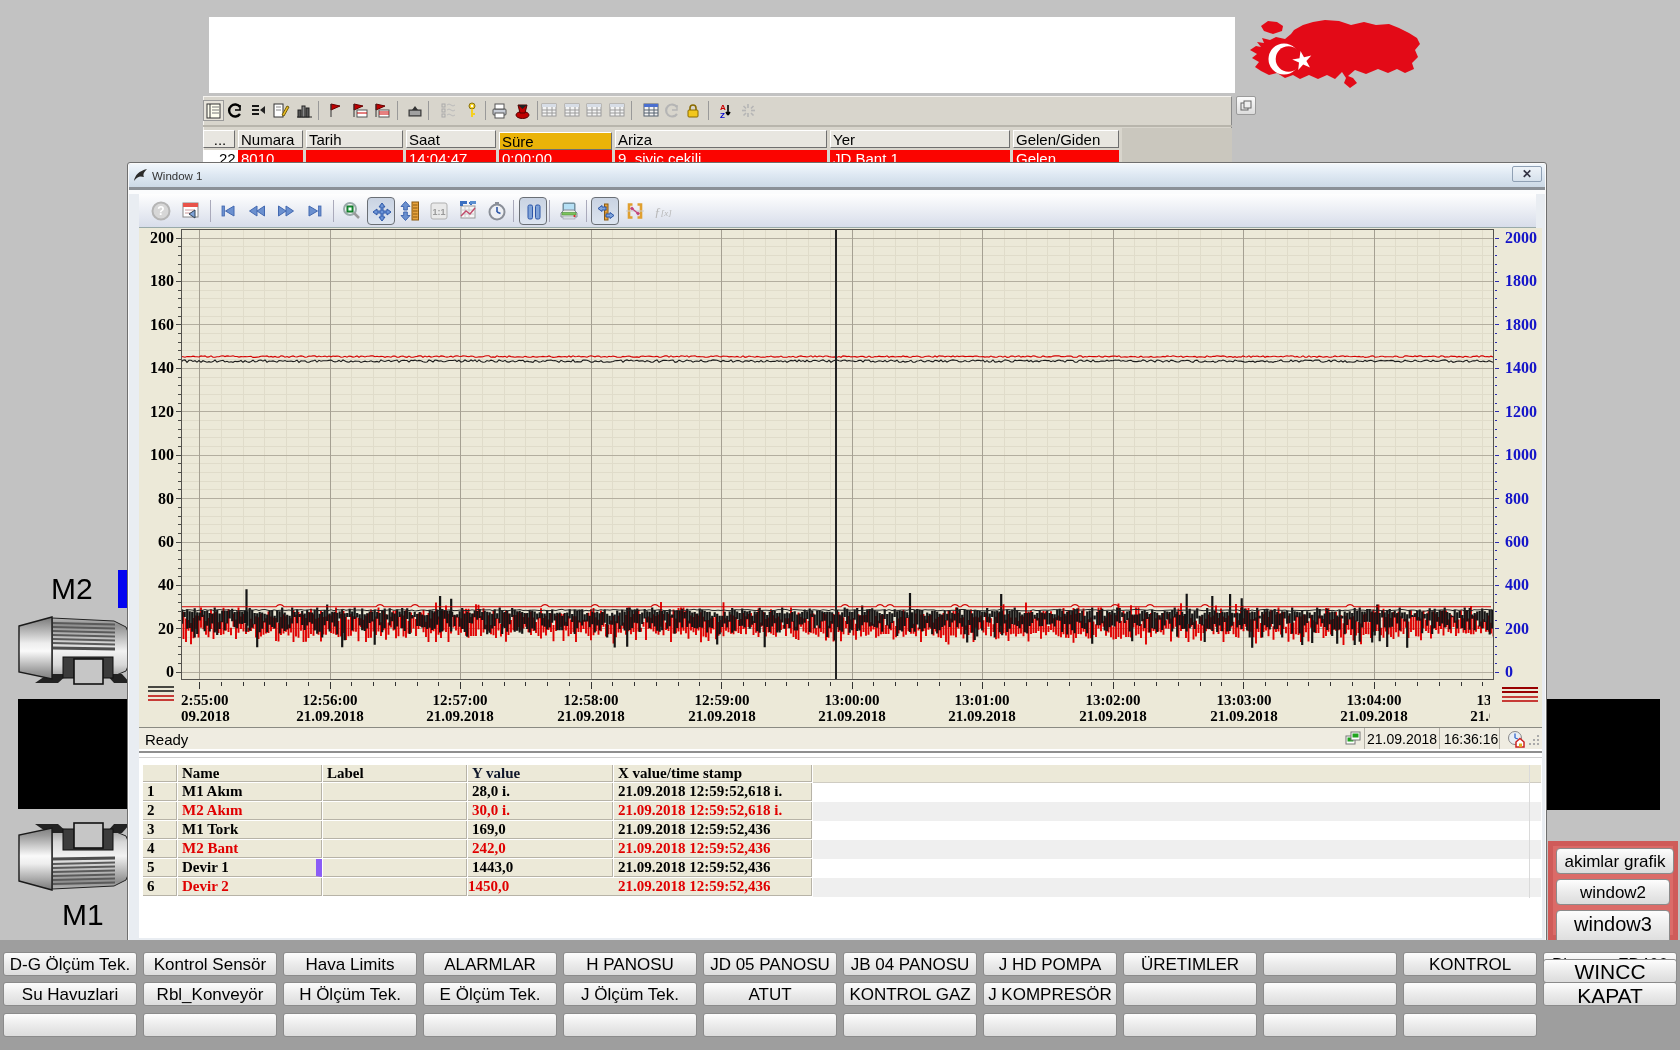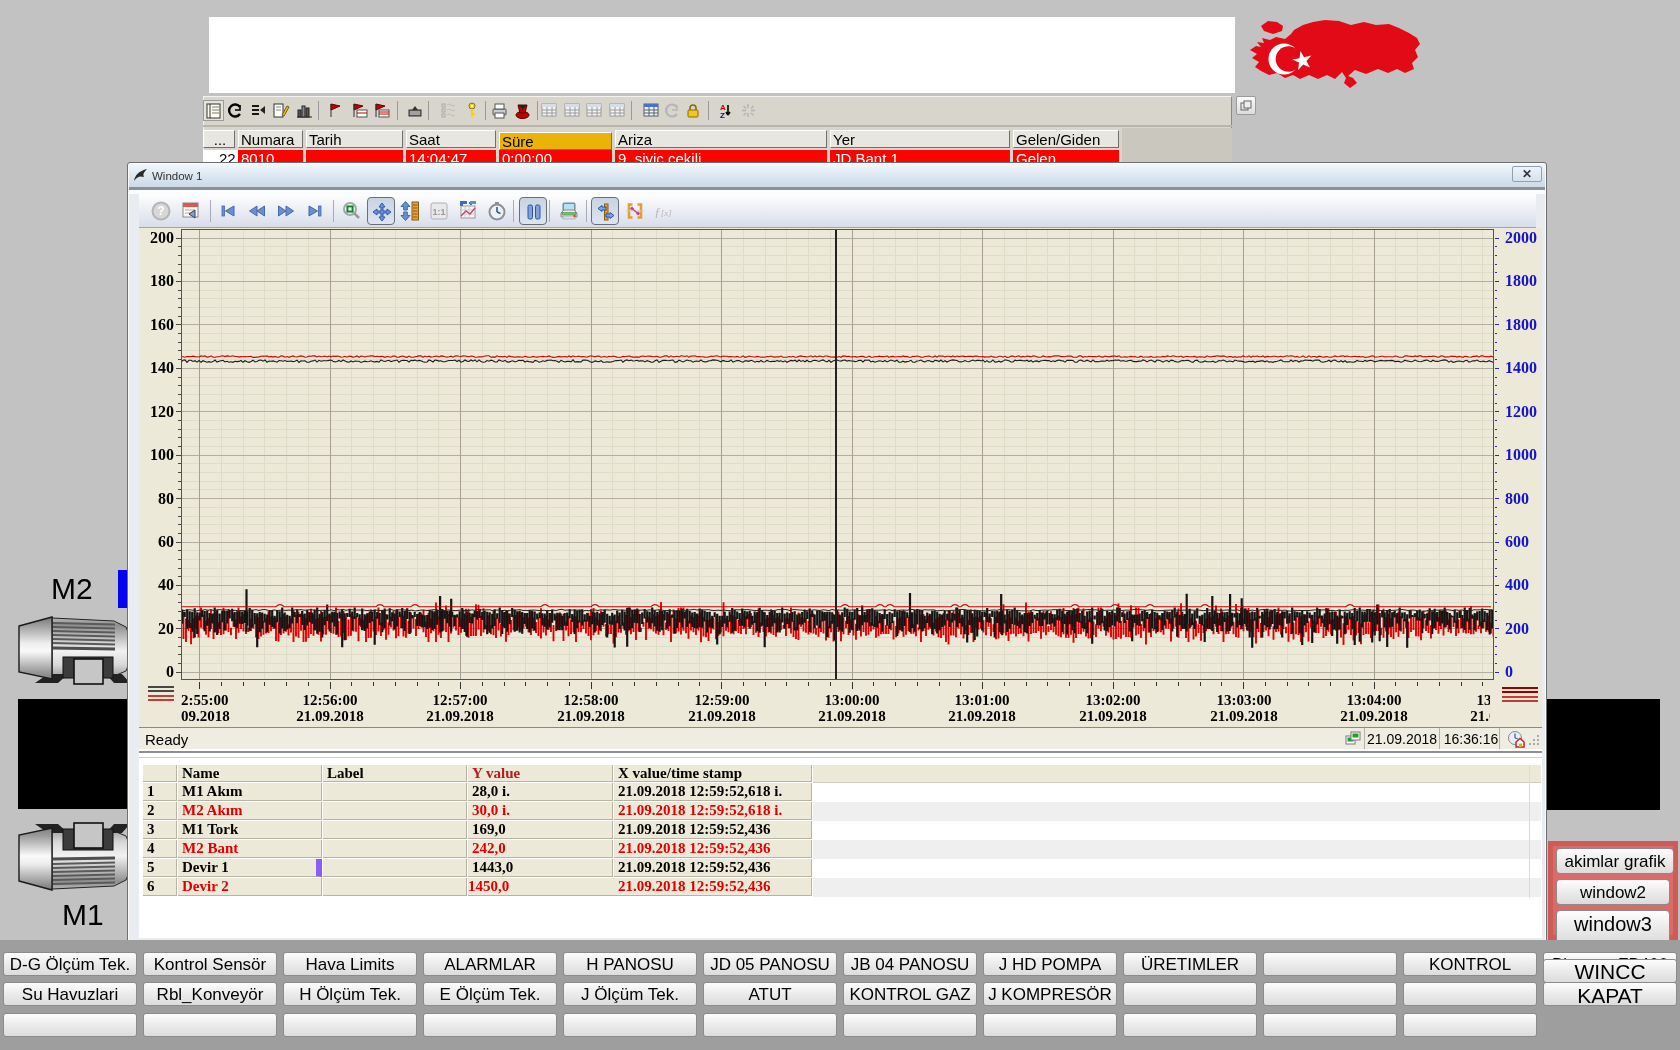--- a/index.html
+++ b/index.html
@@ -853,21 +853,21 @@
 </div>
 
 <div class="abs" style="left:139px;top:749px;width:1403px;height:189px;background:#fff"></div>
 <div class="abs" style="left:139px;top:751px;width:1403px;height:2px;background:#8f8f8f"></div>
 <div class="abs" style="left:139px;top:757px;width:1403px;height:1px;background:#cfcfcf"></div>
 
 <div class="serif" style="position:absolute;left:0;top:0;width:0;height:0;font-size:15px">
     <div style="position:absolute;left:143px;top:765px;width:34px;height:17px;background:#ece9d8;border-right:1px solid #b7b3a7;border-bottom:1px solid #b7b3a7;color:#000;padding-left:4px;overflow:hidden;white-space:nowrap"></div>
     <div style="position:absolute;left:178px;top:765px;width:144px;height:17px;background:#ece9d8;border-right:1px solid #b7b3a7;border-bottom:1px solid #b7b3a7;color:#000;padding-left:4px;overflow:hidden;white-space:nowrap">Name</div>
     <div style="position:absolute;left:323px;top:765px;width:144px;height:17px;background:#ece9d8;border-right:1px solid #b7b3a7;border-bottom:1px solid #b7b3a7;color:#000;padding-left:4px;overflow:hidden;white-space:nowrap">Label</div>
-    <div style="position:absolute;left:468px;top:765px;width:145px;height:17px;background:#ece9d8;border-right:1px solid #b7b3a7;border-bottom:1px solid #b7b3a7;color:#b91c1c;padding-left:4px;overflow:hidden;white-space:nowrap">Y value</div>
+    <div style="position:absolute;left:468px;top:765px;width:145px;height:17px;background:#ece9d8;border-right:1px solid #b7b3a7;border-bottom:1px solid #b7b3a7;color:#0f172a;padding-left:4px;overflow:hidden;white-space:nowrap">Y value</div>
     <div style="position:absolute;left:614px;top:765px;width:198px;height:17px;background:#ece9d8;border-right:1px solid #b7b3a7;border-bottom:1px solid #b7b3a7;color:#000;padding-left:4px;overflow:hidden;white-space:nowrap">X value/time stamp</div>
     <div style="position:absolute;left:143px;top:783px;width:34px;height:18px;background:#ece9d8;border-right:1px solid #b7b3a7;border-bottom:1px solid #b7b3a7;color:#000;padding-left:4px;overflow:hidden;white-space:nowrap">1</div>
     <div style="position:absolute;left:178px;top:783px;width:144px;height:18px;background:#ece9d8;border-right:1px solid #b7b3a7;border-bottom:1px solid #b7b3a7;color:#000;padding-left:4px;overflow:hidden;white-space:nowrap">M1 Akım</div>
     <div style="position:absolute;left:323px;top:783px;width:144px;height:18px;background:#ece9d8;border-right:1px solid #b7b3a7;border-bottom:1px solid #b7b3a7;color:#000;padding-left:4px;overflow:hidden;white-space:nowrap"></div>
     <div style="position:absolute;left:468px;top:783px;width:145px;height:18px;background:#ece9d8;border-right:1px solid #b7b3a7;border-bottom:1px solid #b7b3a7;color:#000;padding-left:4px;overflow:hidden;white-space:nowrap">28,0 i.</div>
     <div style="position:absolute;left:614px;top:783px;width:198px;height:18px;background:#ece9d8;border-right:1px solid #b7b3a7;border-bottom:1px solid #b7b3a7;color:#000;padding-left:4px;overflow:hidden;white-space:nowrap">21.09.2018 12:59:52,618 i.</div>
     <div style="position:absolute;left:143px;top:802px;width:34px;height:18px;background:#ece9d8;border-right:1px solid #b7b3a7;border-bottom:1px solid #b7b3a7;color:#000;padding-left:4px;overflow:hidden;white-space:nowrap">2</div>
     <div style="position:absolute;left:178px;top:802px;width:144px;height:18px;background:#ece9d8;border-right:1px solid #b7b3a7;border-bottom:1px solid #b7b3a7;color:#e00000;padding-left:4px;overflow:hidden;white-space:nowrap">M2 Akım</div>
     <div style="position:absolute;left:323px;top:802px;width:144px;height:18px;background:#ece9d8;border-right:1px solid #b7b3a7;border-bottom:1px solid #b7b3a7;color:#e00000;padding-left:4px;overflow:hidden;white-space:nowrap"></div>
     <div style="position:absolute;left:468px;top:802px;width:145px;height:18px;background:#ece9d8;border-right:1px solid #b7b3a7;border-bottom:1px solid #b7b3a7;color:#e00000;padding-left:4px;overflow:hidden;white-space:nowrap">30,0 i.</div>

